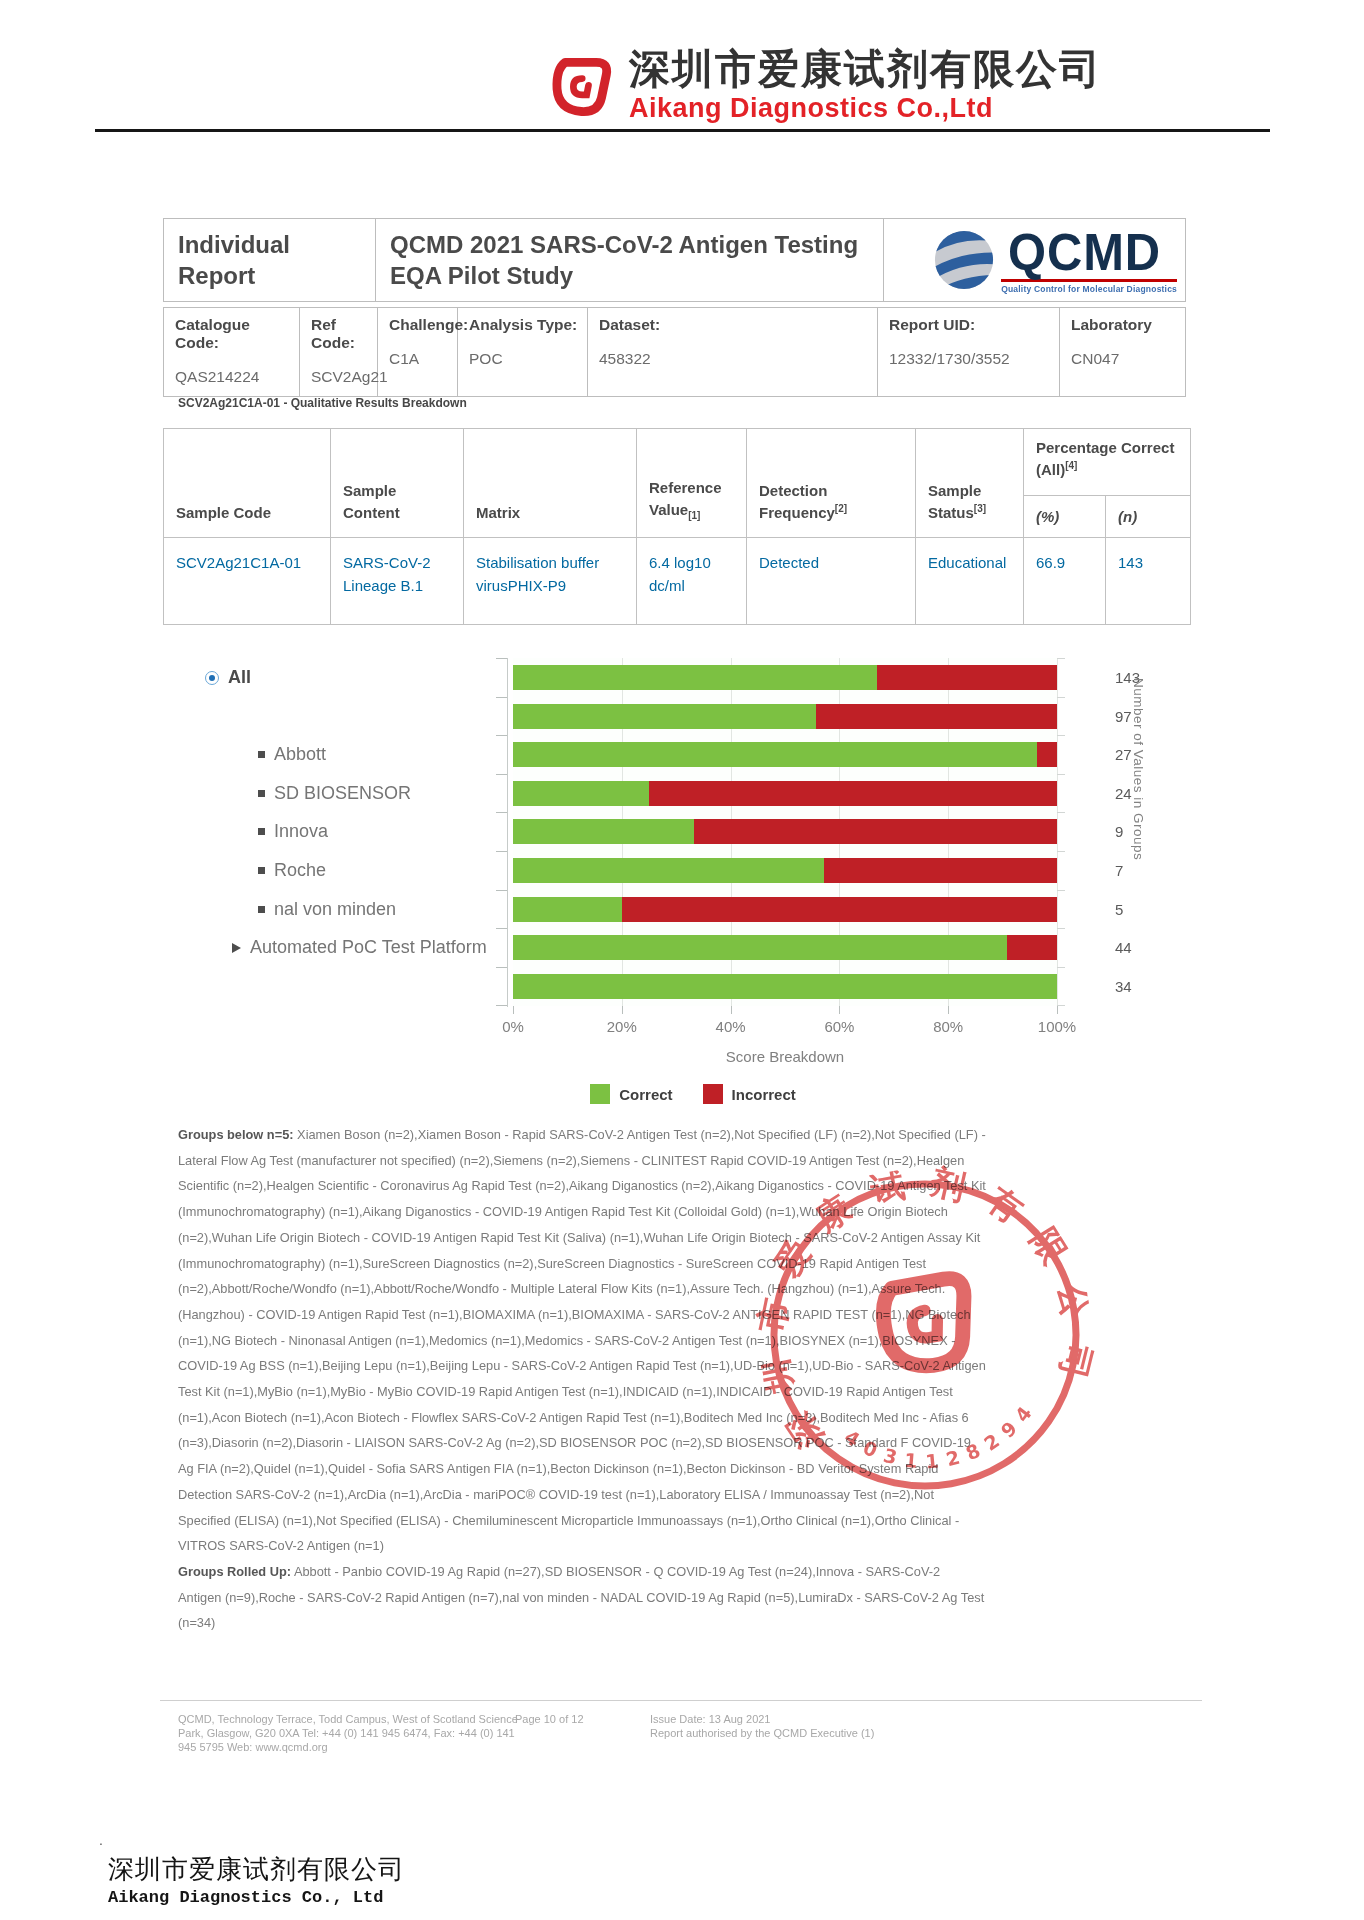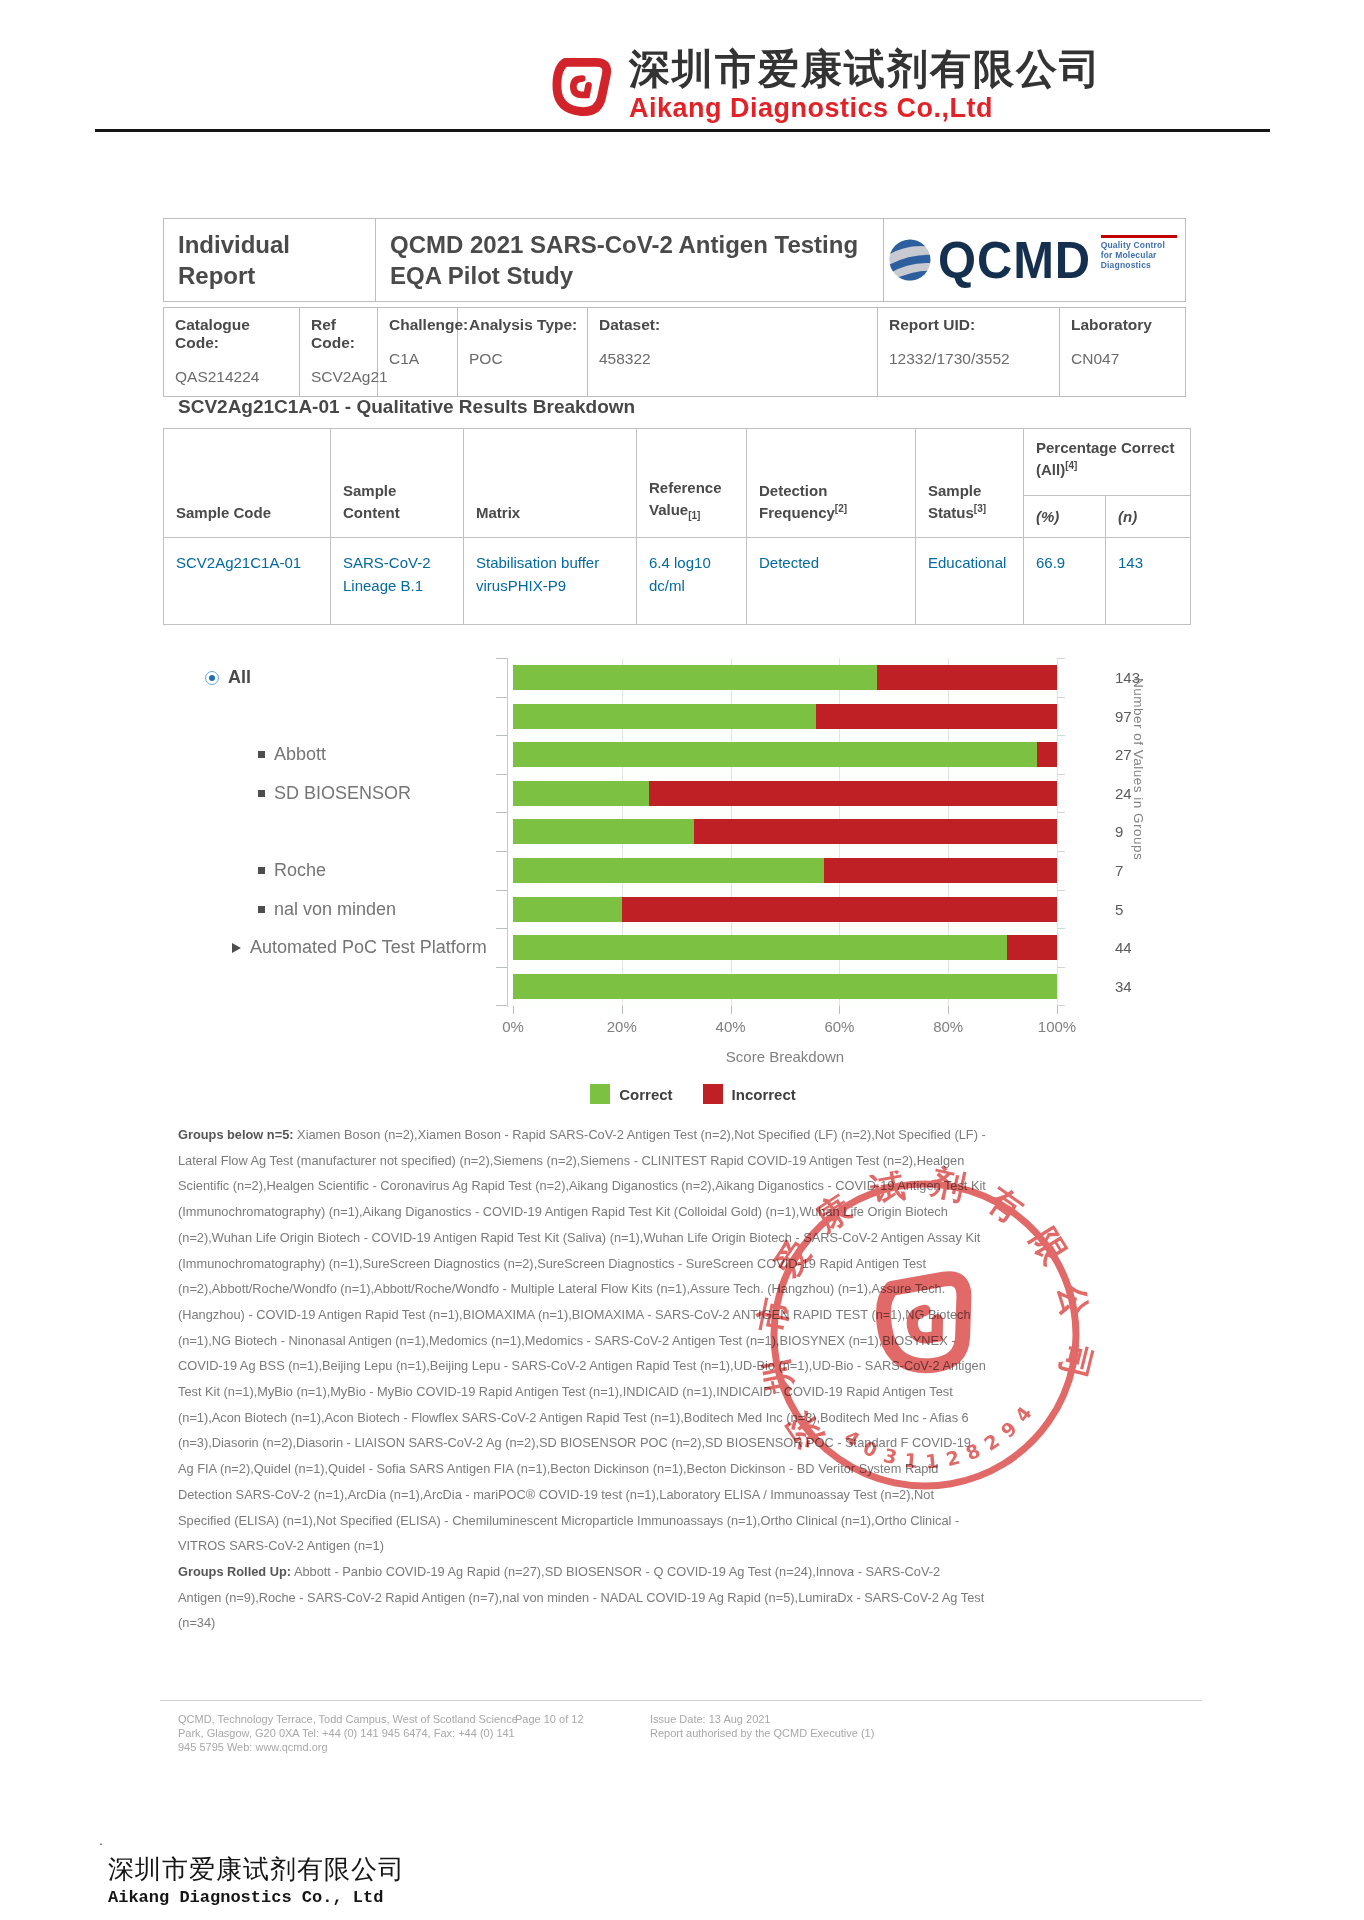--- a/index.html
+++ b/index.html
@@ -15,32 +15,32 @@
 
   
   table{border-collapse:collapse;}
   .rpt-title{position:absolute;left:163px;top:218px;width:1022px;table-layout:fixed;}
   .rpt-title td{border:1px solid #bdbdbd;vertical-align:middle;padding:10px 14px;}
   .cell-individual,.cell-study{font-size:24px;font-weight:bold;color:#4a4a4a;line-height:1.3;}
   .qcmd-cell{padding:4px 8px 4px 4px !important;}
   .qcmd-logo{display:flex;align-items:center;justify-content:flex-end;}
   .qcmd-word{font-size:52px;font-weight:bold;color:#15304e;letter-spacing:1px;line-height:1;
              transform:scaleX(.94);transform-origin:left;}
-  .qcmd-right{display:flex;flex-direction:row;align-items:flex-start;margin-left:6px;}
+  .qcmd-right{display:flex;flex-direction:column;align-items:center;margin-left:6px;}
   .qcmd-tag{font-size:8.5px;color:#3e6fb0;font-weight:bold;border-top:3px solid #c00000;
             padding-top:2px;margin-top:1px;letter-spacing:.2px;}
 
   
   .rpt-meta{position:absolute;left:163px;top:307px;width:1022px;table-layout:fixed;}
   .rpt-meta td{border:1px solid #bdbdbd;vertical-align:top;padding:8px 6px 10px 11px;}
   .meta-label{font-size:15.5px;font-weight:bold;color:#4a4a4a;margin-bottom:16px;}
   .meta-value{font-size:15.5px;color:#6b6b6b;}
 
   
-  .section-title{position:absolute;left:178px;top:396px;font-size:19px;font-weight:bold;color:#474747;}
+  .section-title{position:absolute;left:178px;top:396px;font-size:12px;font-weight:bold;color:#474747;}
 
   
   .results{position:absolute;left:163px;top:428px;width:1027px;table-layout:fixed;}
   .results th,.results td{border:1px solid #c1c1c1;font-size:15px;text-align:left;font-weight:normal;}
   .results th{color:#4a4a4a;font-weight:bold;padding:10px 12px 14px 12px;vertical-align:bottom;line-height:1.45;}
   .results th.top-head{vertical-align:top;padding-top:8px;}
   .results th.ital{font-style:italic;vertical-align:middle;padding:10px 12px;}
   .results td{color:#0369a1;padding:14px 12px;vertical-align:top;line-height:1.5;height:58px;}
   .results sub,.results sup{font-size:10px;}
 
@@ -313,20 +313,24 @@
             <div class="icon icon-square"></div>
             <div class="label-text">SD BIOSENSOR</div>
           </div>
           <div class="bar-track">
             <div class="bar-correct" style="width: 25%; background: rgb(124, 193, 66);"></div>
             <div class="bar-incorrect" style="background: rgb(191, 32, 38);"></div>
           </div>
           <div class="row-count">24</div>
         </div>
         <div class="chart-row" style="top: 154.4px;">
+          <div class="row-label lvl2">
+            <div class="icon icon-square"></div>
+            <div class="label-text">Innova</div>
+          </div>
           <div class="bar-track">
             <div class="bar-correct" style="width: 33.3%; background: rgb(124, 193, 66);"></div>
             <div class="bar-incorrect" style="background: rgb(191, 32, 38);"></div>
           </div>
           <div class="row-count">9</div>
         </div>
         <div class="chart-row" style="top: 193px;">
           <div class="row-label lvl2">
             <div class="icon icon-square"></div>
             <div class="label-text">Roche</div>

